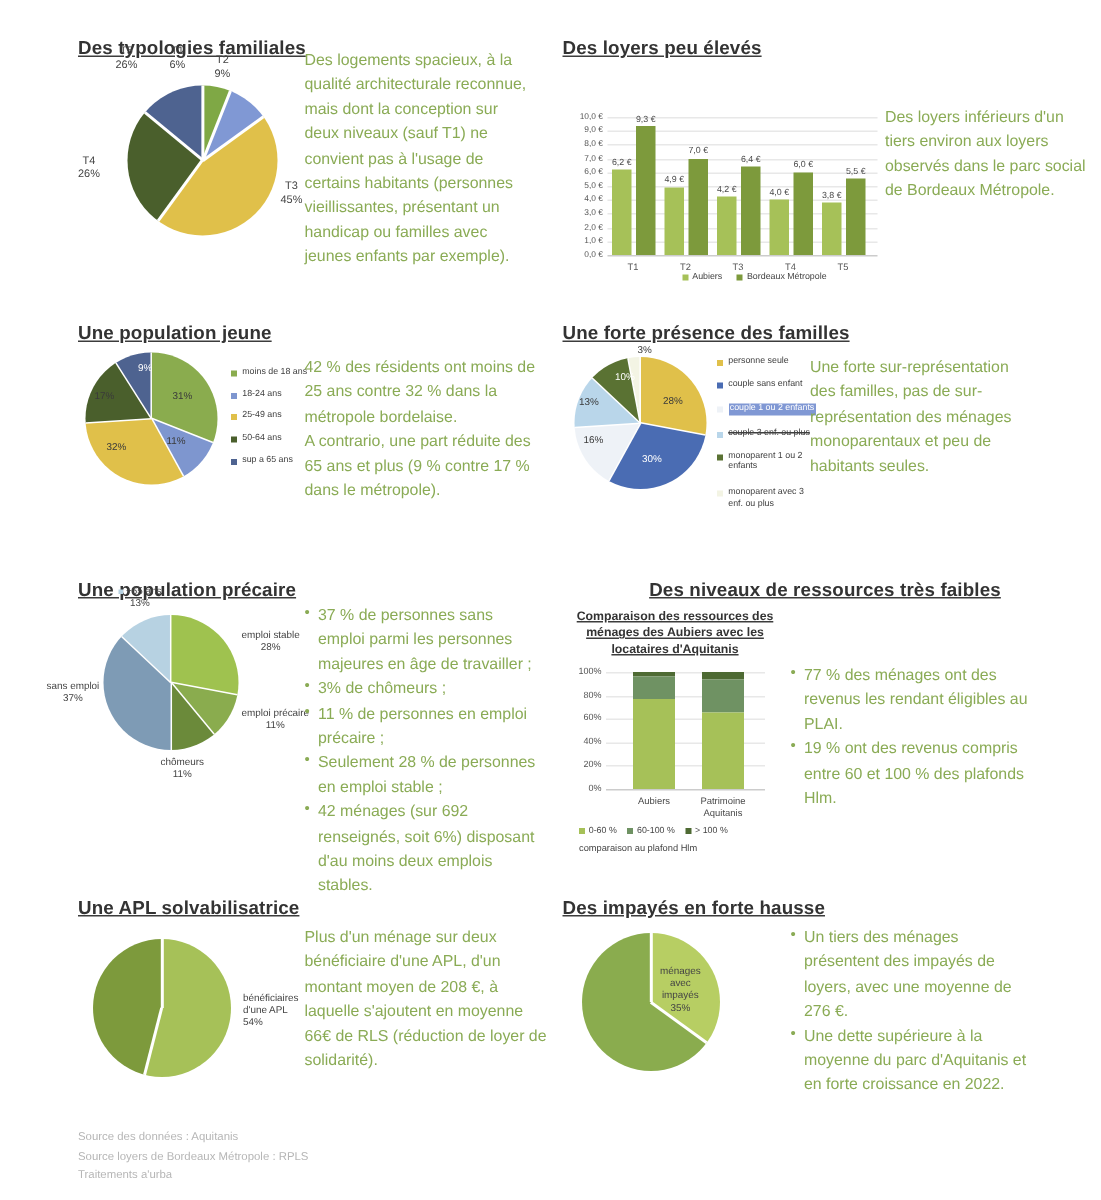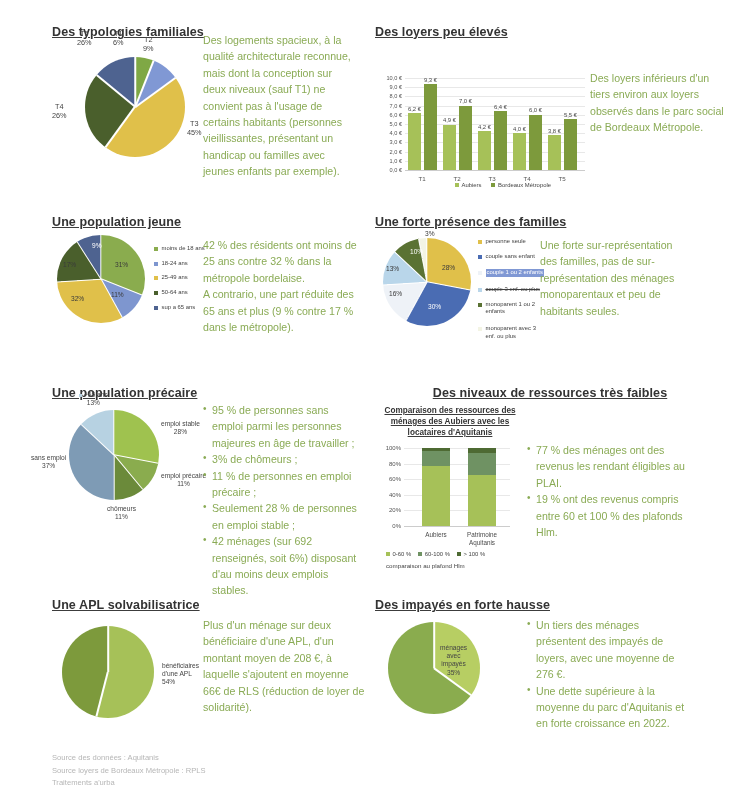--- a/index.html
+++ b/index.html
@@ -360,21 +360,21 @@
     </div>
     <div class="pie-label" style="left:-38px; top:44px;">
       <span>sans emploi</span><br><span>37%</span>
     </div>
     <div class="pie-label" style="left:10px; top:-19px;">
       <span style="display:inline-block;width:3px;height:3px;background:#b7d2e2;margin-right:2px;"></span><span>+65 ans</span><br><span>13%</span>
     </div>
   </div>
 
   <ul class="bullet-list" style="position:absolute; left:203px; top:402px; width:158px;">
-    <li>95 % de personnes sans emploi parmi les personnes majeures en âge de travailler ;</li>
+    <li>37 % de personnes sans emploi parmi les personnes majeures en âge de travailler ;</li>
     <li>3% de chômeurs ;</li>
     <li>11 % de personnes en emploi précaire ;</li>
     <li>Seulement 28 % de personnes en emploi stable ;</li>
     <li>42 ménages (sur 692 renseignés, soit 6%) disposant d'au moins deux emplois stables.</li>
   </ul>
 
   <div class="panel" style="left:375px; top:386px; width:350px;text-align:center;">
     <div class="panel-title">Des niveaux de ressources très faibles</div>
     <div class="panel-subtitle" style="width:150px;">Comparaison des ressources des ménages des Aubiers avec les locataires d'Aquitanis</div>
   </div>

